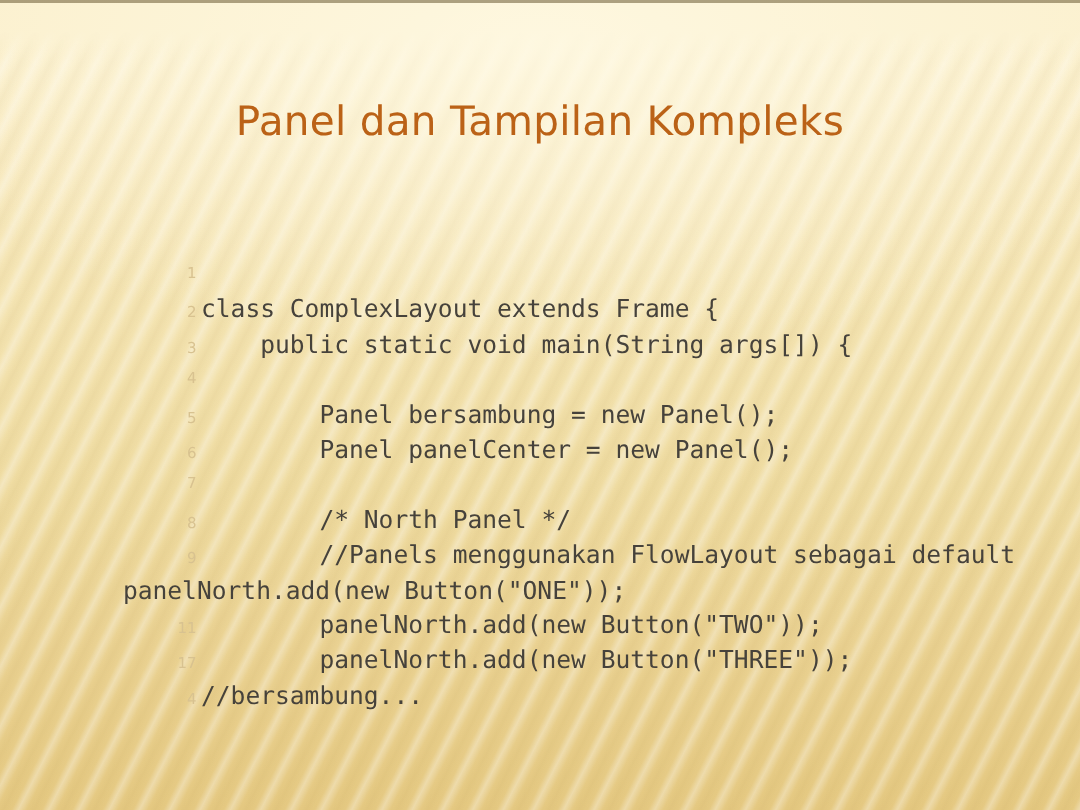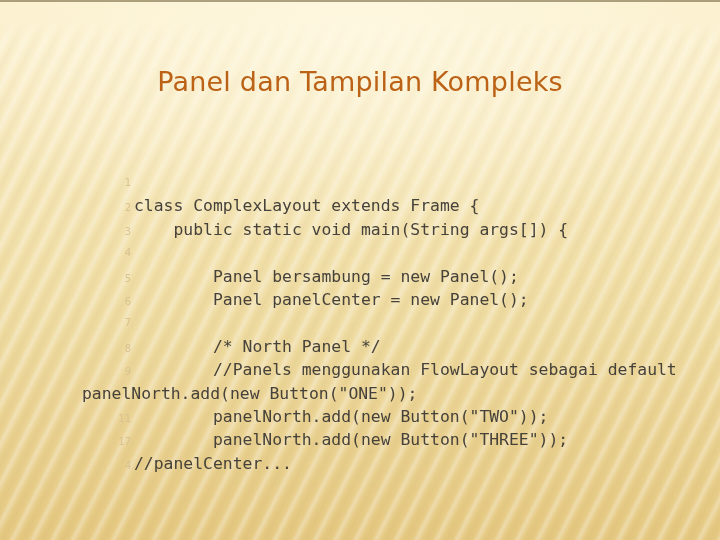--- a/index.html
+++ b/index.html
@@ -157,17 +157,17 @@
         <div class="code-line"><span class="ln">3</span><span class="src">    public static void main(String args[]) {</span></div>
         <div class="code-line"><span class="ln">4</span></div>
         <div class="code-line"><span class="ln">5</span><span class="src">        Panel bersambung = new Panel();</span></div>
         <div class="code-line"><span class="ln">6</span><span class="src">        Panel panelCenter = new Panel();</span></div>
         <div class="code-line"><span class="ln">7</span></div>
         <div class="code-line"><span class="ln">8</span><span class="src">        /* North Panel */</span></div>
         <div class="code-line"><span class="ln">9</span><span class="src">        //Panels menggunakan FlowLayout sebagai default</span></div>
         <div class="code-line"><span class="src">        panelNorth.add(new Button("ONE"));</span></div>
         <div class="code-line"><span class="ln">11</span><span class="src">        panelNorth.add(new Button("TWO"));</span></div>
         <div class="code-line"><span class="ln">17</span><span class="src">        panelNorth.add(new Button("THREE"));</span></div>
-        <div class="code-line"><span class="ln">4</span><span class="src">//panelCenter...</span></div>
+        <div class="code-line"><span class="ln">4</span><span class="src">//bersambung...</span></div>
       </div>
 
   </div>
 </div>
 
 </body></html>

